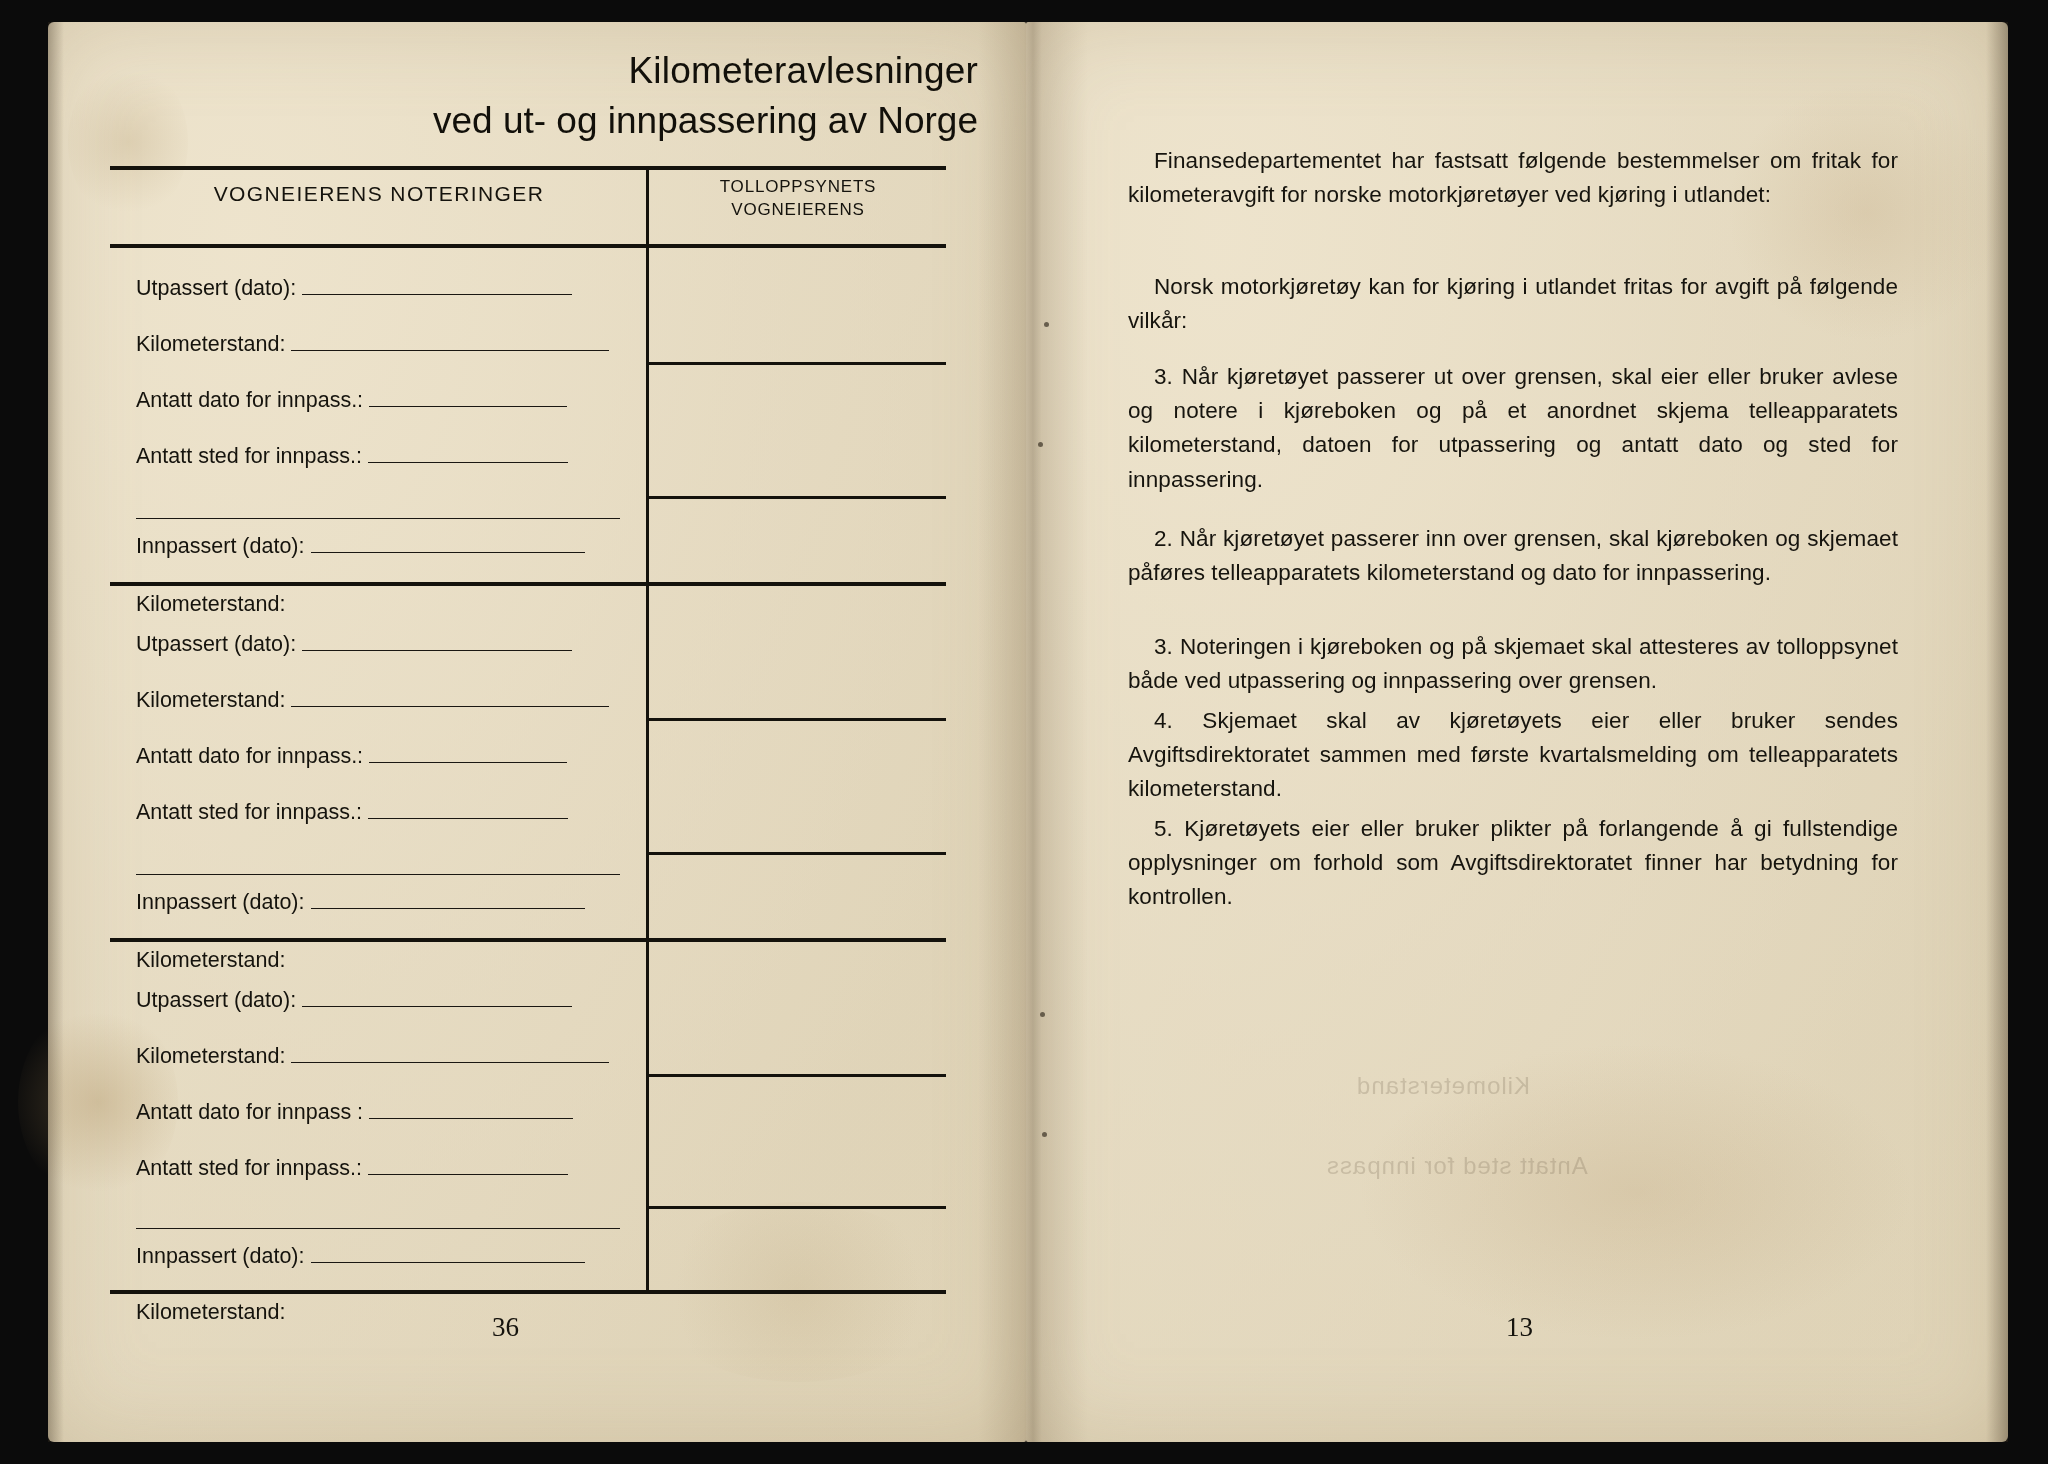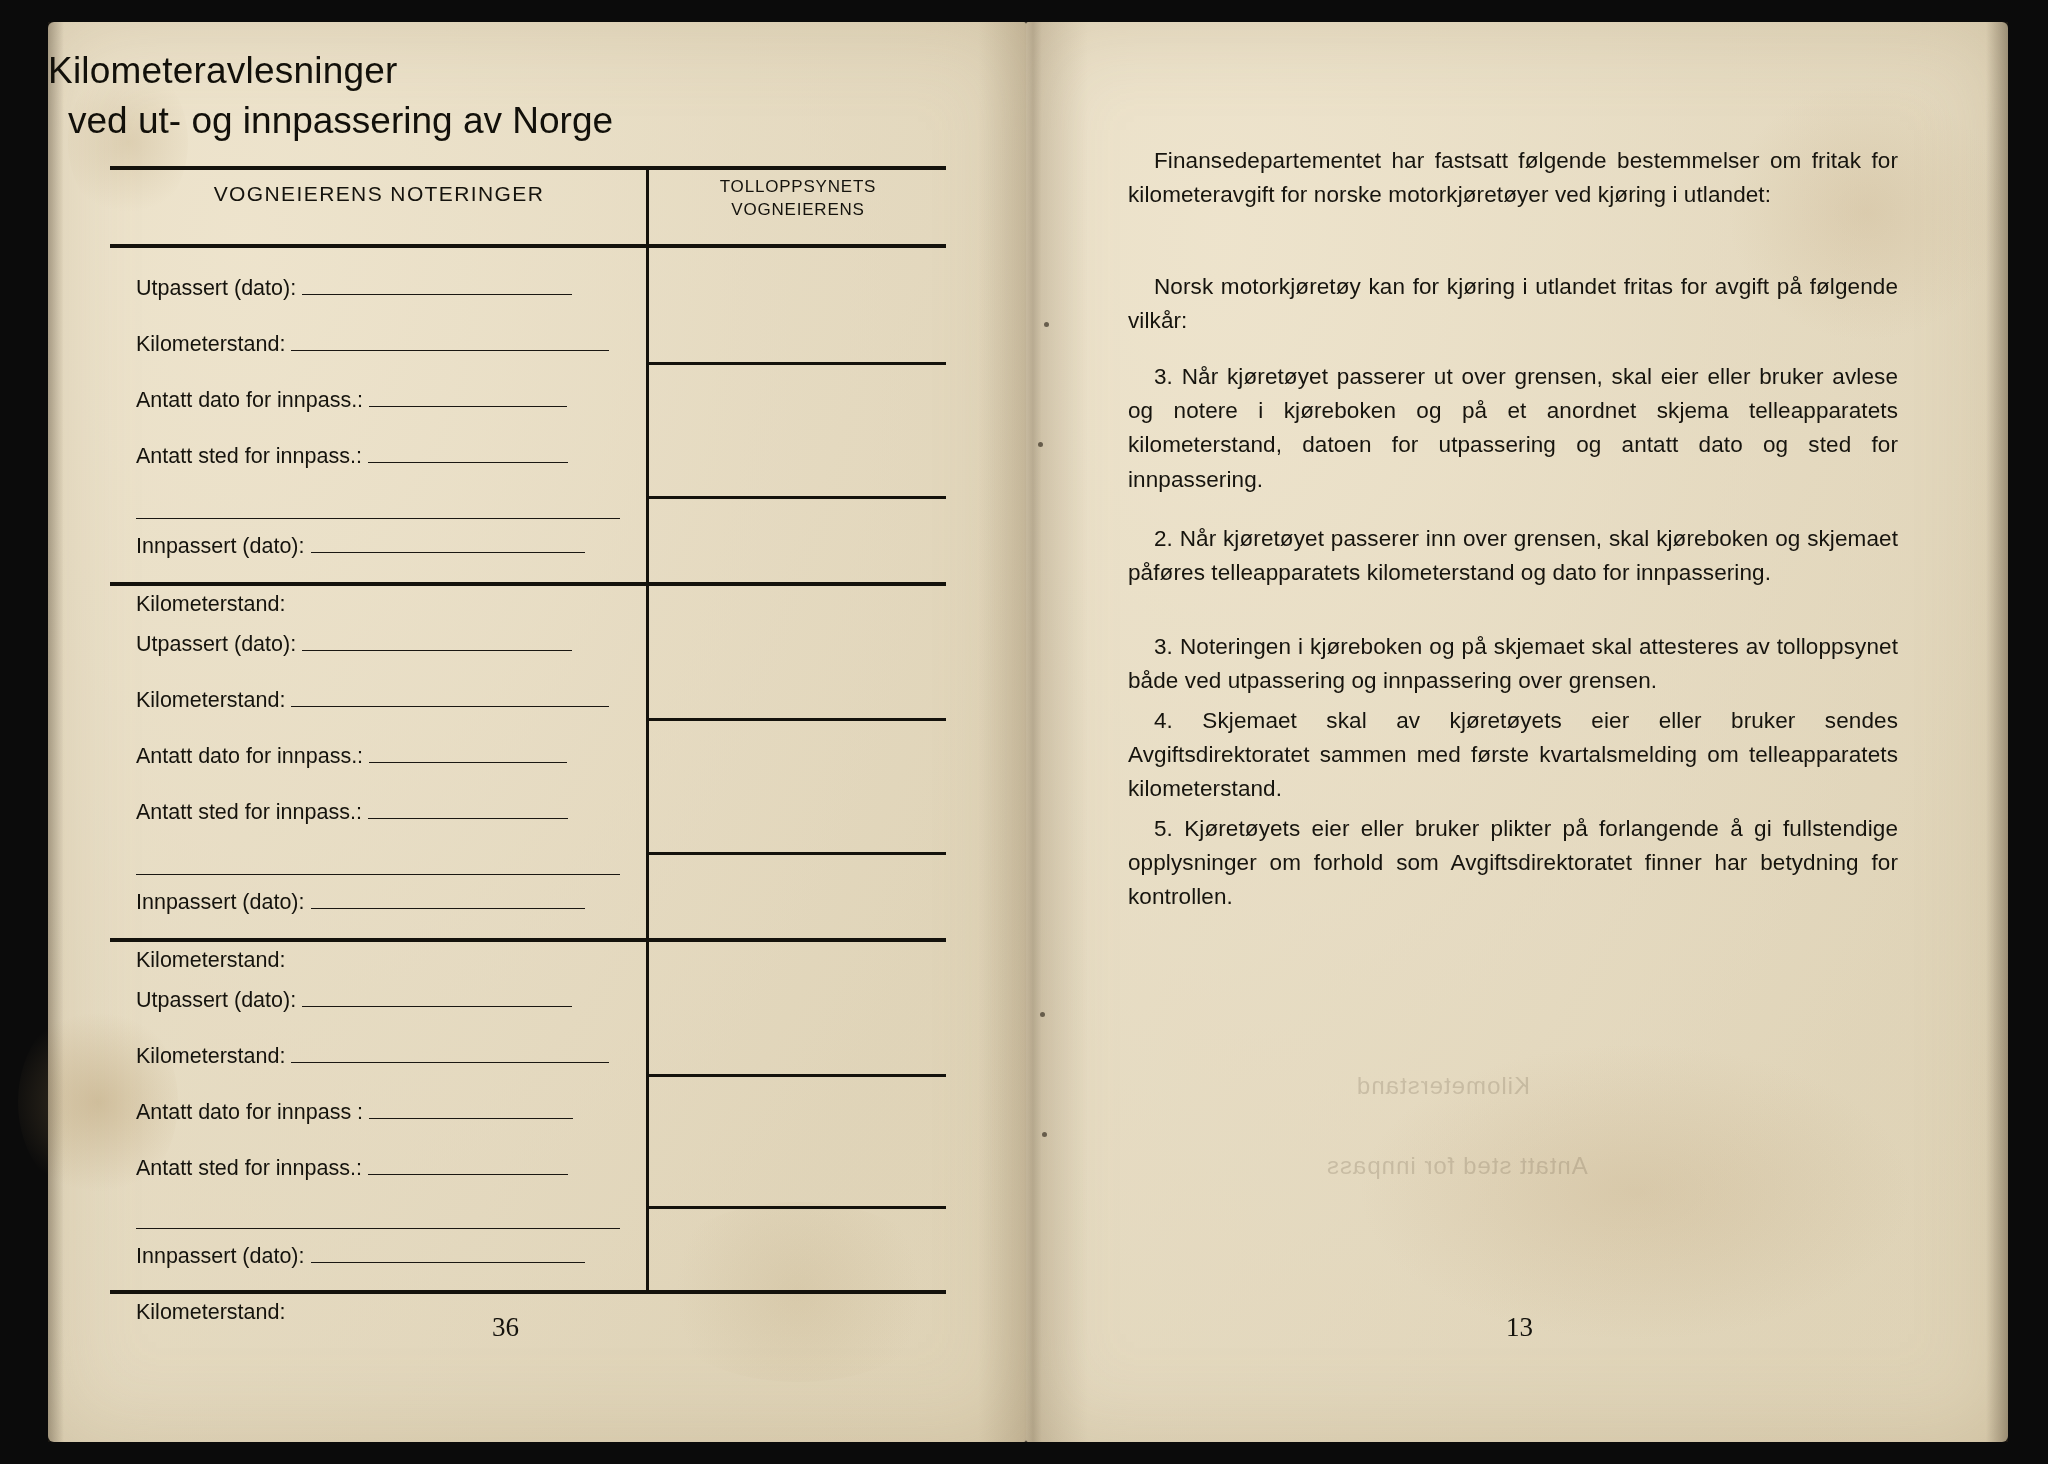--- a/index.html
+++ b/index.html
@@ -80,21 +80,21 @@
     left: 0; top: 0;
     width: 978px; height: 1420px;
     color: #17150f;
   }
 
   .title-block {
     position: absolute;
     left: 0;
     top: 28px;
     width: 930px;
-    text-align: left;
+    text-align: right;
   }
   .title-line1 {
     font-size: 37px;
     letter-spacing: 0.2px;
     color: #12100a;
   }
   .title-line2 {
     font-size: 37px;
     margin-top: 8px;
     color: #12100a;

